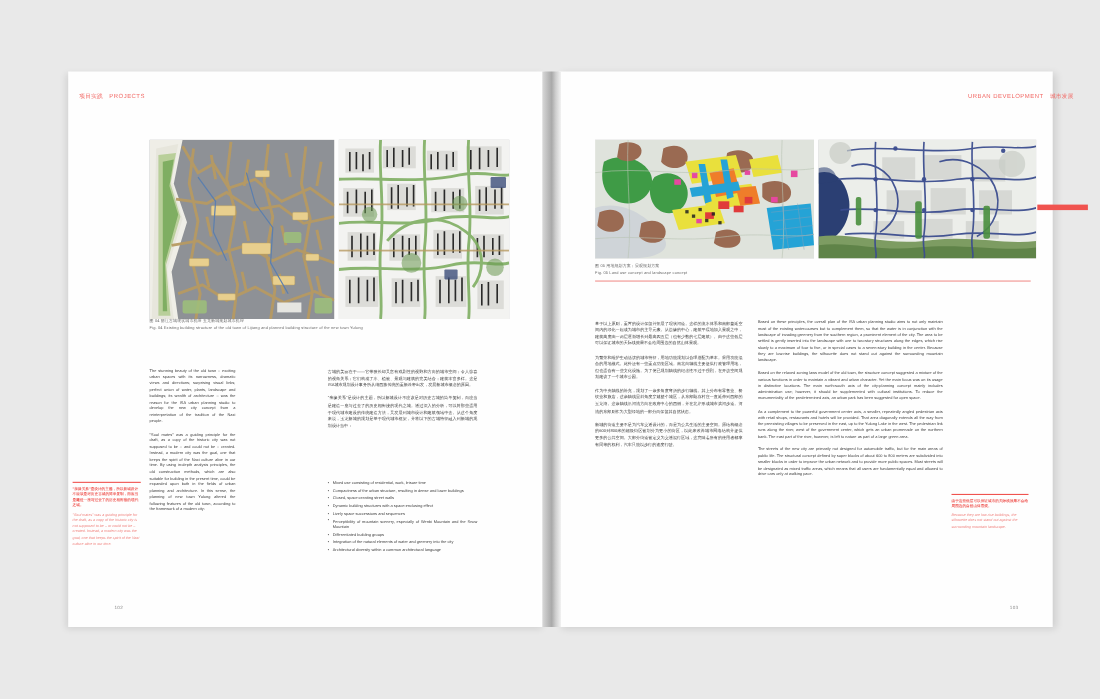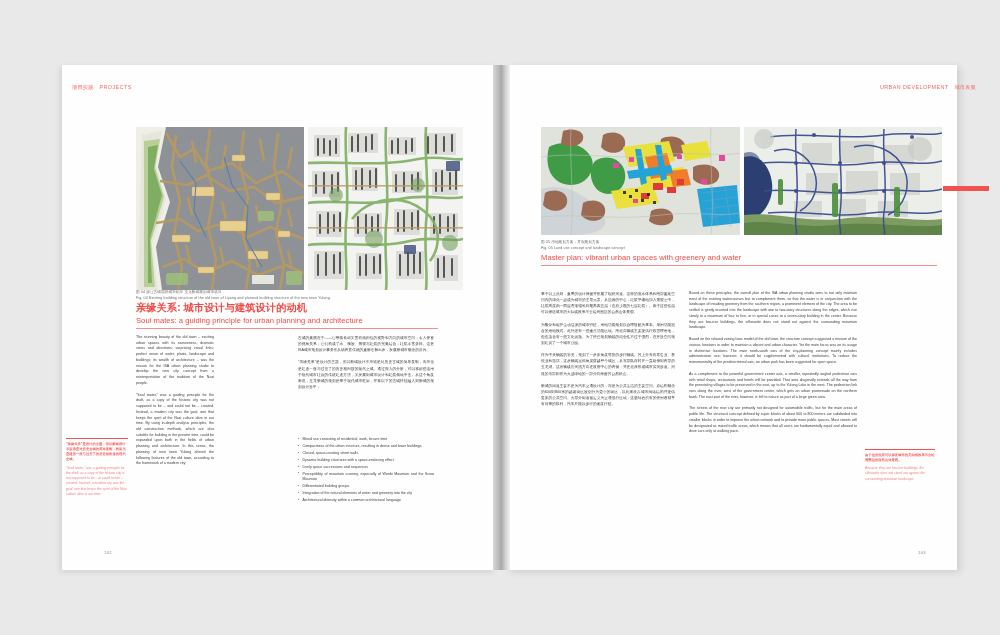--- a/index.html
+++ b/index.html
@@ -215,25 +215,20 @@
         </g>
       </svg>
     </div>
   </div>
 
   <div class="caption cap04">
     <div class="cn">图  04    丽江古城现状城市机理   玉龙新城规划城市机理</div>
     <div>Fig. 04  Existing building structure of the old town of Lijiang and planned building structure of the new town Yulong</div>
   </div>
 
-  <div class="sec sec-left">
-    <div class="cn">亲缘关系: 城市设计与建筑设计的动机</div>
-    <div class="en">Soul mates: a guiding principle for urban planning and architecture</div>
-    <div class="rule"></div>
-  </div>
 
   <div class="col col-en L-en">
     <p>The stunning beauty of the old town – exciting urban spaces with its narrowness, dramatic views and directions; surprising visual links; perfect union of water, plants, landscape and buildings; its wealth of architecture – was the reason for the ISA urban planning studio to develop the new city concept from a reinterpretation of the tradition of the Naxi people.</p>
     <p>"Soul mates" was a guiding principle for the draft, as a copy of the historic city was not supposed to be – and could not be – created. Instead, a modern city was the goal, one that keeps the spirit of the Naxi culture alive in our time. By using in-depth analysis principles, the old construction methods, which are also suitable for building in the present time, could be expanded upon both in the fields of urban planning and architecture. In this sense, the planning of new town Yulong altered the following features of the old town, according to the framework of a modern city:</p>
   </div>
 
   <div class="col col-en L-en2" style="left:298px;top:437px;width:136px;">
     <ul class="bullets">
       <li>Mixed use consisting of residential, work, leisure time</li>
       <li>Compactness of the urban structure, resulting in dense and lower buildings</li>
@@ -386,21 +381,20 @@
       </svg>
     </div>
   </div>
 
   <div class="caption cap05">
     <div class="cn">图  05    用地规划方案；景观规划方案</div>
     <div>Fig. 05  Land use concept and landscape concept</div>
   </div>
 
   <div class="sec sec-right">
-    <div class="en">Master plan: vibrant urban spaces with greenery and water</div>
     <div class="rule"></div>
   </div>
 
   <div class="col col-cn R-cn">
     <p>基于以上原则，重置的设计保留并拓展了现状河道。这样的流水体系和南部蔓延空间内的绿化一起成为城市的主导元素。从边缘的中心，建筑平缓地加入景观之中，建筑高度由一两层逐渐增长到最高四五层（也有少数的七层建筑）。由于这些低层可以保证城市的天际线效果不会给周围边的自然山体景观。</p>
     <p>为繁荣和维护生动活泼的城市特征，用地功能规划以合理搭配为基本。采用功能混合的用地模式。此外还有一些重点功能区域。南北向轴线主要提供行政管理用地，但也适合有一些文化设施。为了使已规划轴线的纪念性不过于强烈，在开放空间规划建议了一个城市公园。</p>
     <p>作为中央轴线的补充，规划了一条多角度弯折的步行轴线。其上分布有零售业、餐饮业和旅店，这条轴线里斜角度穿越整个城区，从东部既存村庄一直延伸到西部的玉龙湖。这条轴线沿河流方向在政府中心的西侧，并在北岸形成城市滨河步道。河流的东部则作为大型绿地的一部分而保留其自然状态。</p>
     <p>新城的街道主要不是为汽车交通设计的，而是为公共生活的主要空间。原结构概念的600到800米的超级街区被划分为更小的街区，以此来改善城市网络结构并提供更多的公共空间。大部分街道被定义为交通混行区域，这意味着所有的使用者都享有同等的权利，汽车只能以步行的速度行驶。</p>
   </div>
 

